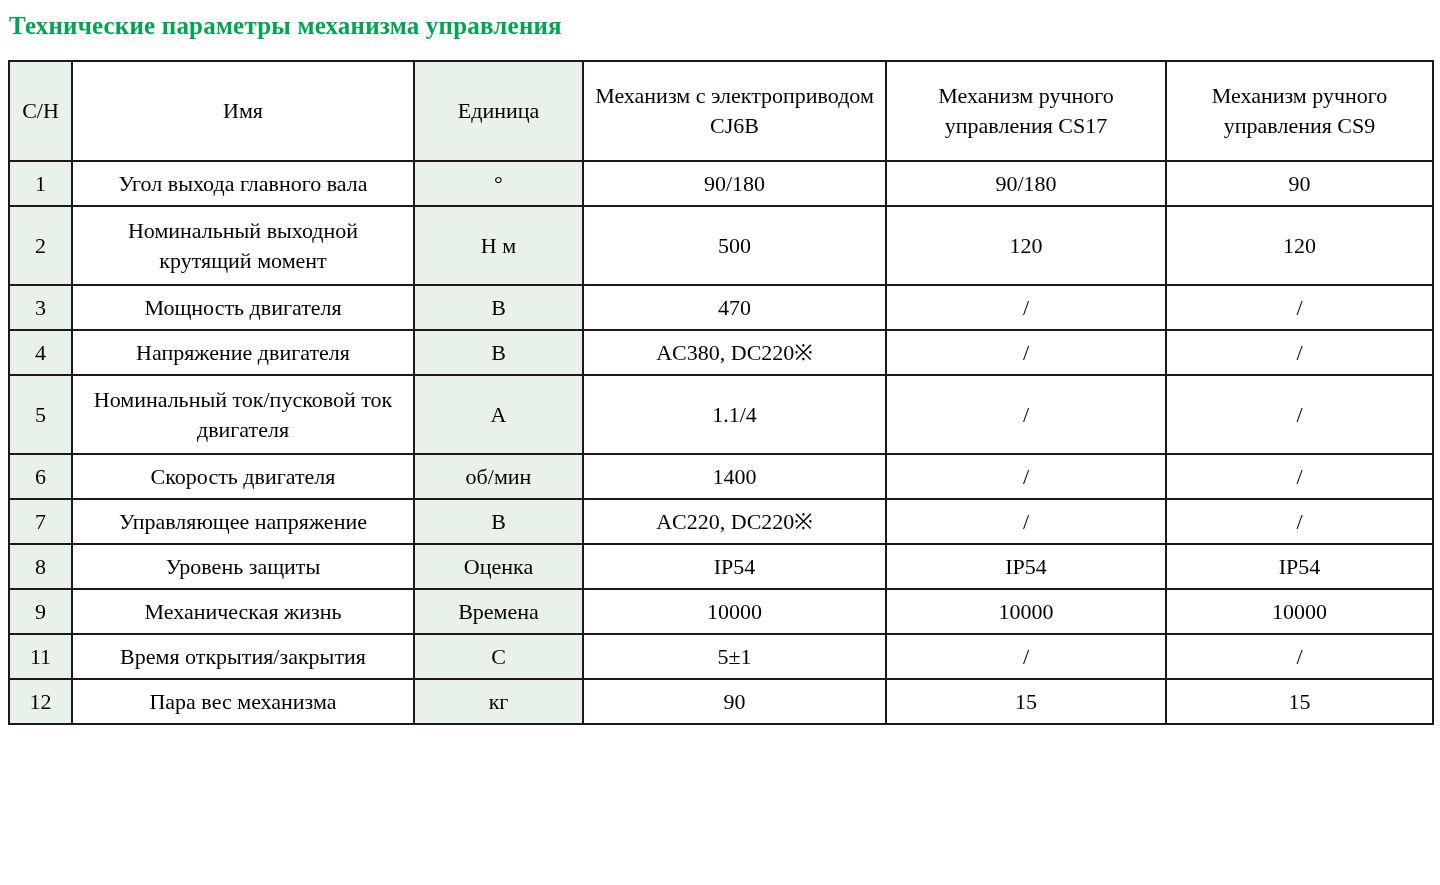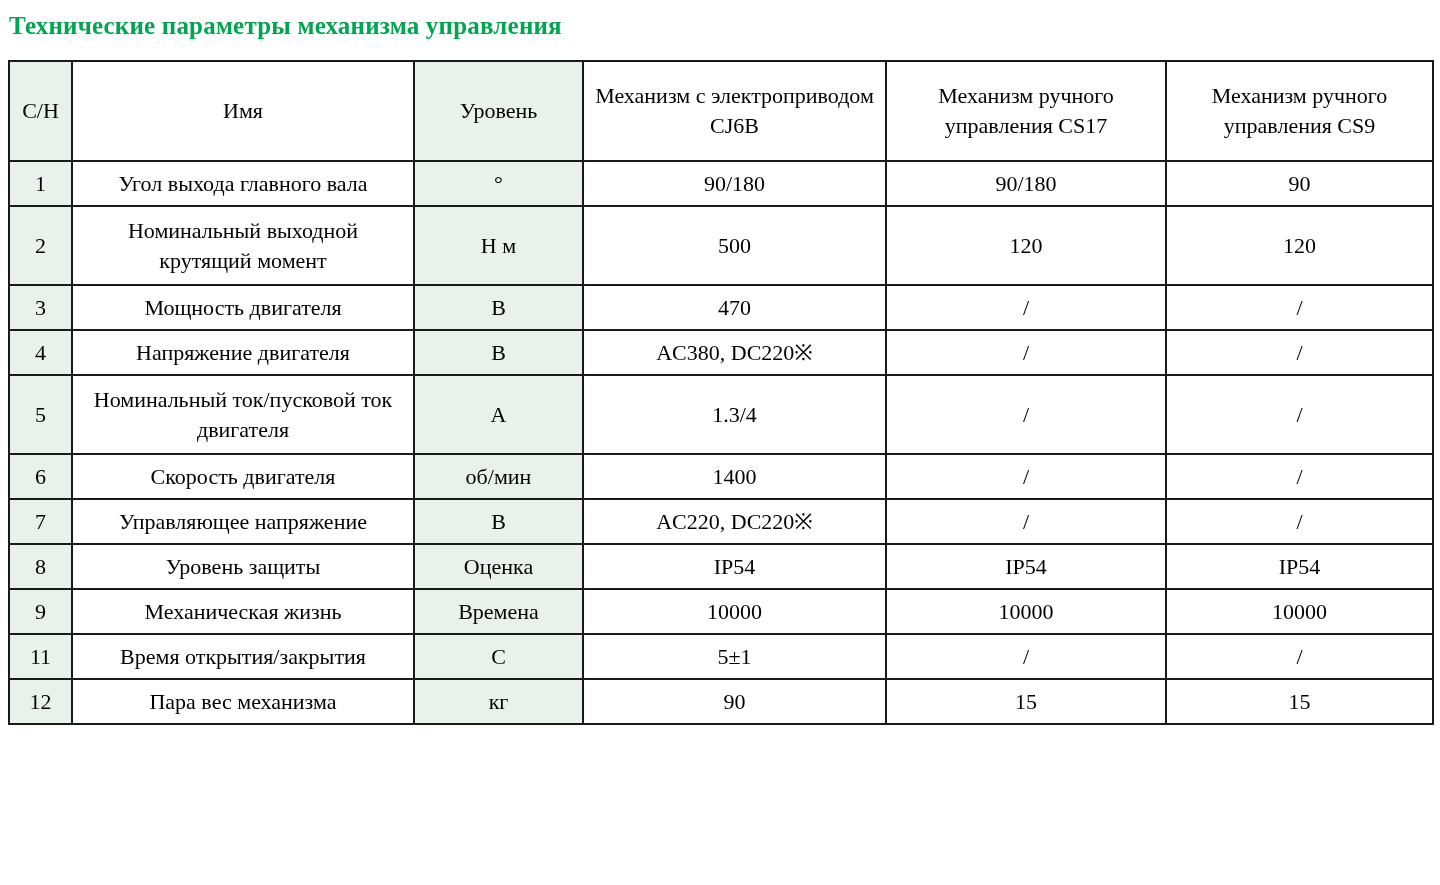--- a/index.html
+++ b/index.html
@@ -66,21 +66,21 @@
       <col style="width:342px">
       <col style="width:169px">
       <col style="width:303px">
       <col style="width:280px">
       <col style="width:267px">
     </colgroup>
     <thead>
       <tr class="h-head">
         <th class="green">С/Н</th>
         <th>Имя</th>
-        <th class="green">Уровень</th>
+        <th class="green">Единица</th>
         <th>Механизм с электроприводом CJ6B</th>
         <th>Механизм ручного управления CS17</th>
         <th>Механизм ручного управления CS9</th>
       </tr>
     </thead>
     <tbody>
       <tr class="h-short">
         <td class="green">1</td>
         <td>Угол выхода главного вала</td>
         <td class="green">°</td>
@@ -109,21 +109,21 @@
         <td>Напряжение двигателя</td>
         <td class="green">В</td>
         <td>AC380, DC220※</td>
         <td>/</td>
         <td>/</td>
       </tr>
       <tr class="h-tall">
         <td class="green">5</td>
         <td>Номинальный ток/пусковой ток двигателя</td>
         <td class="green">А</td>
-        <td>1.3/4</td>
+        <td>1.1/4</td>
         <td>/</td>
         <td>/</td>
       </tr>
       <tr class="h-short">
         <td class="green">6</td>
         <td>Скорость двигателя</td>
         <td class="green">об/мин</td>
         <td>1400</td>
         <td>/</td>
         <td>/</td>

